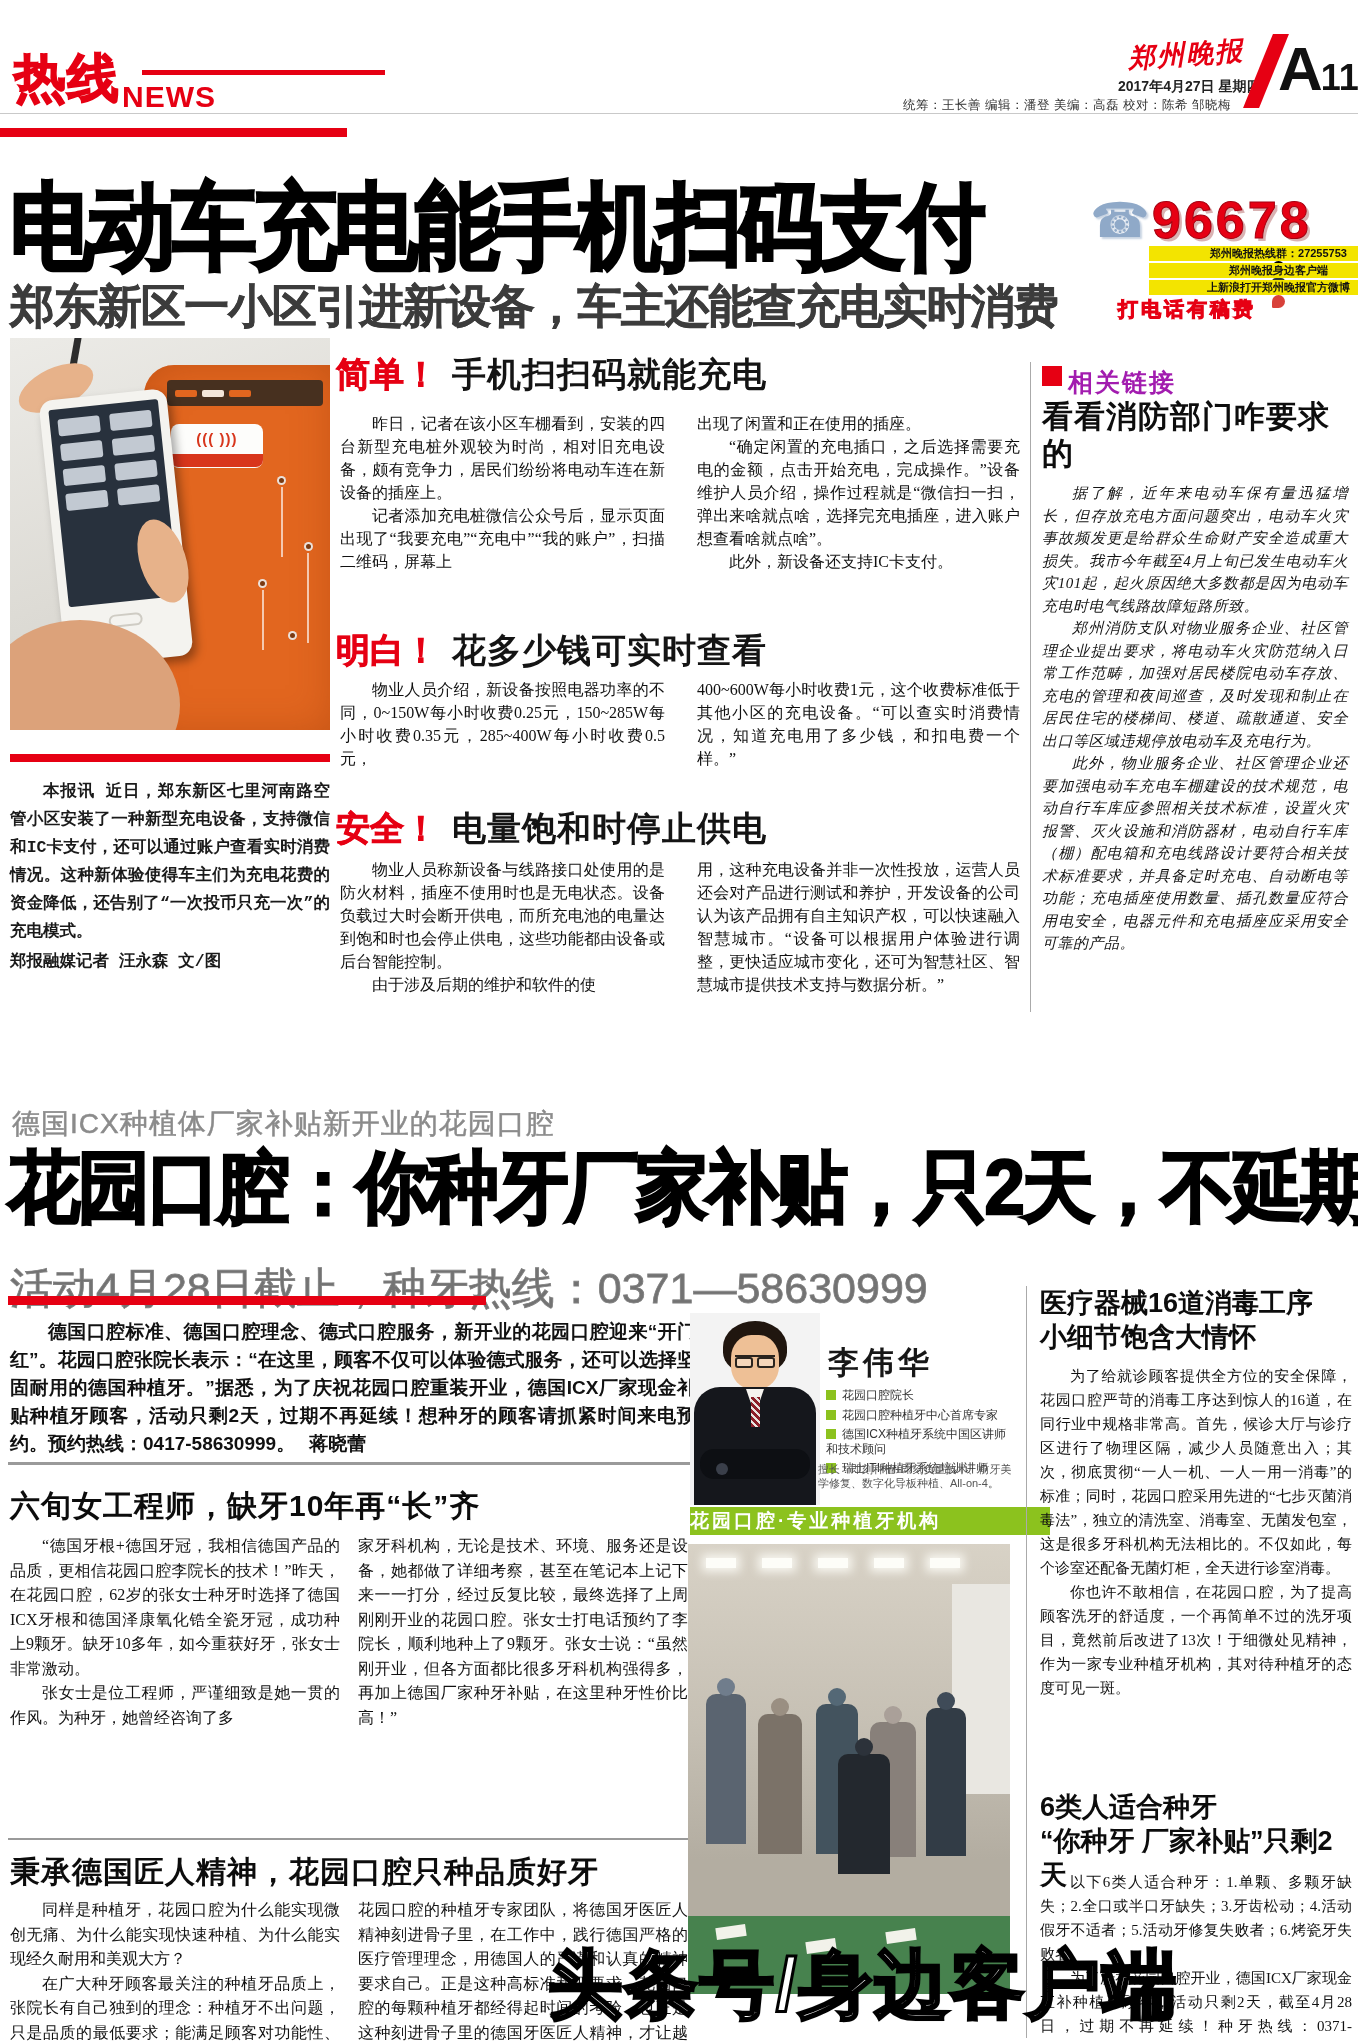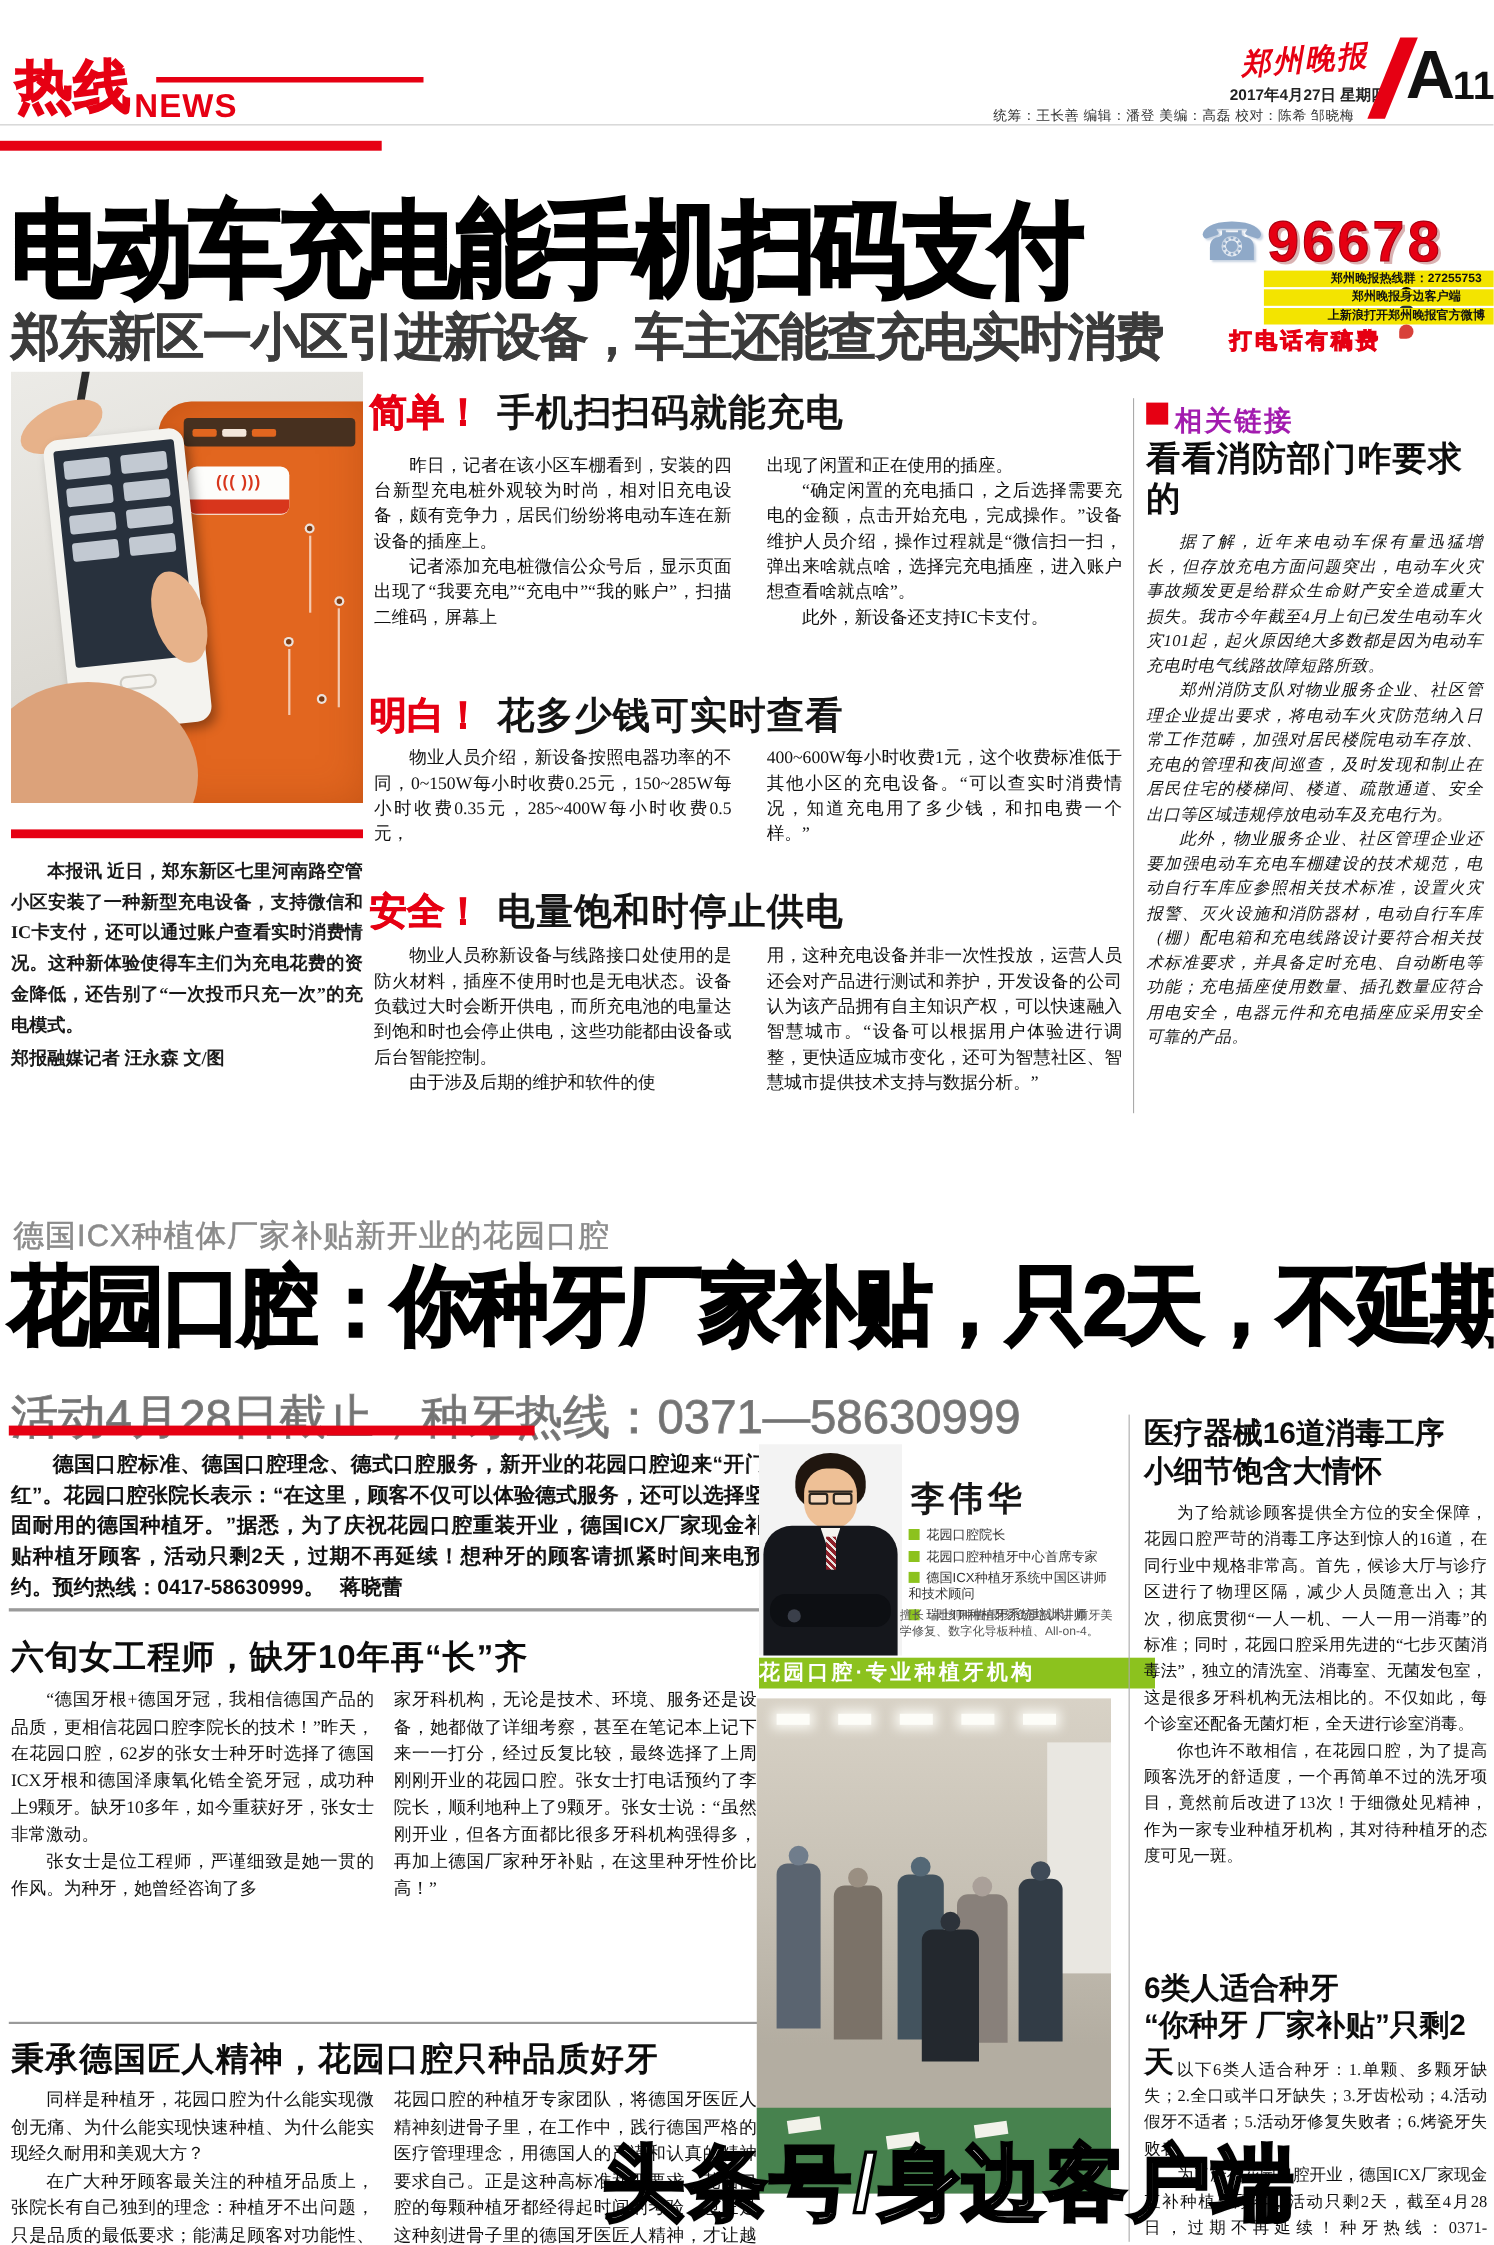--- a/index.html
+++ b/index.html
@@ -3,21 +3,21 @@
 <meta charset="utf-8">
 <style>
   * { margin:0; padding:0; box-sizing:border-box; }
   html,body { background:#fff; }
   #page {
     position:relative; width:1358px; height:2041px; margin:0 auto;
     background:#fff; overflow:hidden;
     font-family:"Liberation Sans", sans-serif; color:#1a1a1a;
   }
   .abs { position:absolute; }
-  .serif { font-family:Liberation Serif, serif; }
+  .serif { font-family:Liberation Mono, monospace; }
 
   
   .masthead-left { left:14px; top:44px; display:flex; align-items:flex-end; }
   .masthead-cn { font-size:52px; font-weight:bold; color:#e60013; letter-spacing:1px; -webkit-text-stroke:1.5px #e60013; }
   .masthead-en { font-size:30px; font-weight:bold; color:#e60013; letter-spacing:1px; margin-left:2px; }
   .masthead-line { left:142px; top:70px; width:243px; height:5px; background:#e60013; }
   .header-divider { left:0; top:113px; width:1358px; height:1px; background:#c9c9c9; }
   .header-redbar { left:0; top:128px; width:347px; height:9px; background:#e60013; }
   .paper-logo { left:1128px; top:36px; width:130px; font-size:27px; font-weight:bold; color:#e60013;
     font-style:italic; transform:rotate(-4deg); letter-spacing:2px; font-family:"DejaVu Serif",serif; }

